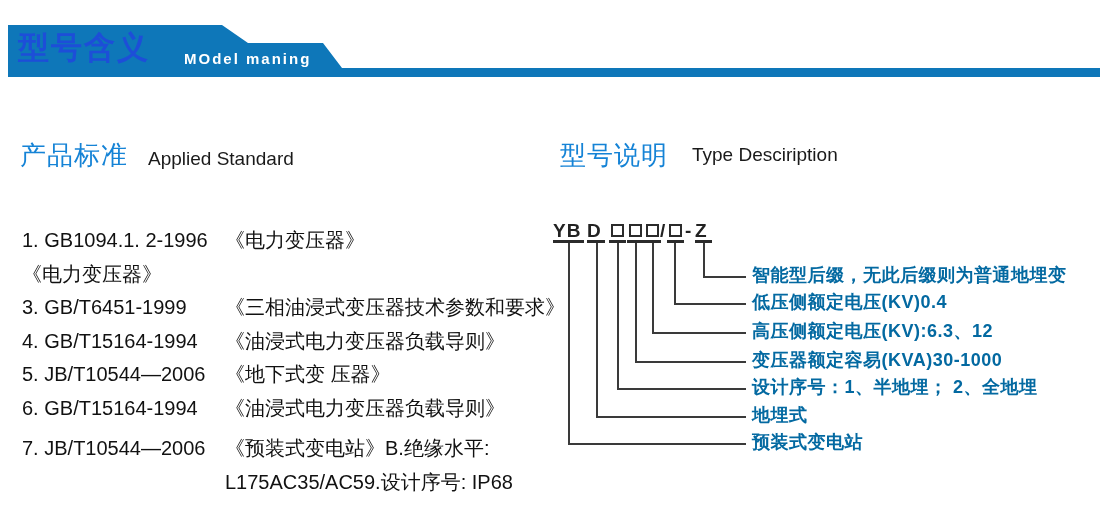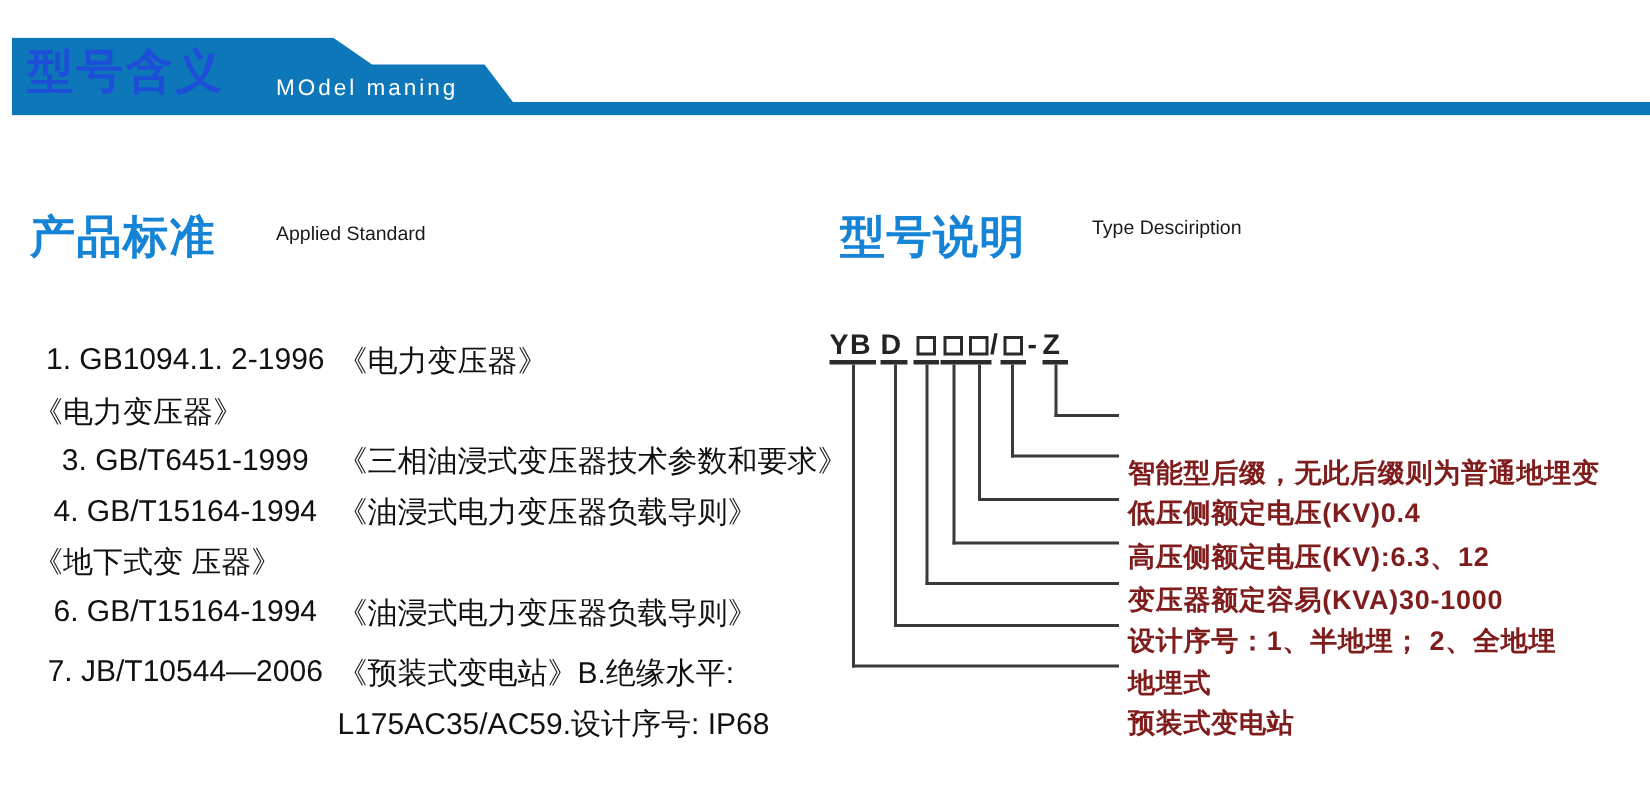--- a/index.html
+++ b/index.html
@@ -19,46 +19,46 @@
     position:absolute;left:0;top:25px;width:1100px;height:52px;
     background:var(--banner);
     -webkit-clip-path:polygon(8px 0,222px 0,248px 18px,323px 18px,342px 43px,1100px 43px,1100px 52px,8px 52px);
     clip-path:polygon(8px 0,222px 0,248px 18px,323px 18px,342px 43px,1100px 43px,1100px 52px,8px 52px);
   }
   .banner-title-cn{
     position:absolute;left:18px;top:28px;font-size:31px;font-weight:bold;color:#1d4ed8;
     letter-spacing:2px;line-height:40px;
   }
   .banner-title-en{
-    position:absolute;left:184px;top:50px;font-size:15px;font-weight:normal;color:#ffffff;
+    position:absolute;left:184px;top:50px;font-size:15px;font-weight:bold;color:#ffffff;
     letter-spacing:2px;
   }
   
-  .sec-cn{position:absolute;font-size:30px;font-weight:bold;color:var(--heading_blue);letter-spacing:1px;text-align:center;}
-  .sec-en{position:absolute;font-size:13px;color:var(--text);margin-left:36px;}
+  .sec-cn{position:absolute;font-size:26px;font-weight:normal;color:var(--heading_blue);letter-spacing:1px;text-align:center;}
+  .sec-en{position:absolute;font-size:19px;color:var(--text);}
   #left-cn{left:20px;top:138px;}
   #left-en{left:148px;top:148px;}
   #right-cn{left:560px;top:138px;}
   #right-en{left:692px;top:144px;}
   
   .std-list{position:absolute;left:22px;top:224px;width:520px;font-size:20px;color:#111;}
   .std-row{display:flex;height:33.5px;align-items:center;}
   .std-row.gap{margin-top:7px;}
-  .std-code{width:203px;flex:none;white-space:nowrap;text-align:center;}
+  .std-code{width:203px;flex:none;white-space:nowrap;}
   .std-title{white-space:nowrap;}
   
   .mcell{position:absolute;top:222px;height:18px;text-align:left;
          font-weight:bold;font-size:19px;line-height:17px;color:#222;}
   .u{border-bottom:3px solid #2b2b2b;}
   .mbox{width:9px;height:9px;border:2.5px solid #2b2b2b;margin:2px auto 0;}
   
   .leader{position:absolute;border-left:2px solid var(--line);border-bottom:2px solid var(--line);}
   
-  .part-label{position:absolute;left:752px;font-size:18px;font-weight:bold;color:#7f1d1d;
-              letter-spacing:0.5px;white-space:nowrap;margin-top:40px;}
+  .part-label{position:absolute;left:752px;font-size:18px;font-weight:bold;color:#0369a1;
+              letter-spacing:0.5px;white-space:nowrap;}
 </style>
 </head>
 <body>
 
 <div class="banner"></div>
 <div class="banner-title-cn">型号含义</div>
 <div class="banner-title-en">MOdel maning</div>
 
 <div class="sec-cn" id="left-cn">产品标准</div>
 <div class="sec-en" id="left-en">Applied Standard</div>
@@ -75,20 +75,21 @@
   </div>
   <div class="std-row">
     <span class="std-code">3. GB/T6451-1999</span>
     <span class="std-title">《三相油浸式变压器技术参数和要求》</span>
   </div>
   <div class="std-row">
     <span class="std-code">4. GB/T15164-1994</span>
     <span class="std-title">《油浸式电力变压器负载导则》</span>
   </div>
   <div class="std-row">
+    <span class="std-code">5. JB/T10544—2006</span>
     <span class="std-title">《地下式变 压器》</span>
   </div>
   <div class="std-row">
     <span class="std-code">6. GB/T15164-1994</span>
     <span class="std-title">《油浸式电力变压器负载导则》</span>
   </div>
   <div class="std-row gap">
     <span class="std-code">7. JB/T10544—2006</span>
     <span class="std-title">《预装式变电站》B.绝缘水平:</span>
   </div>

